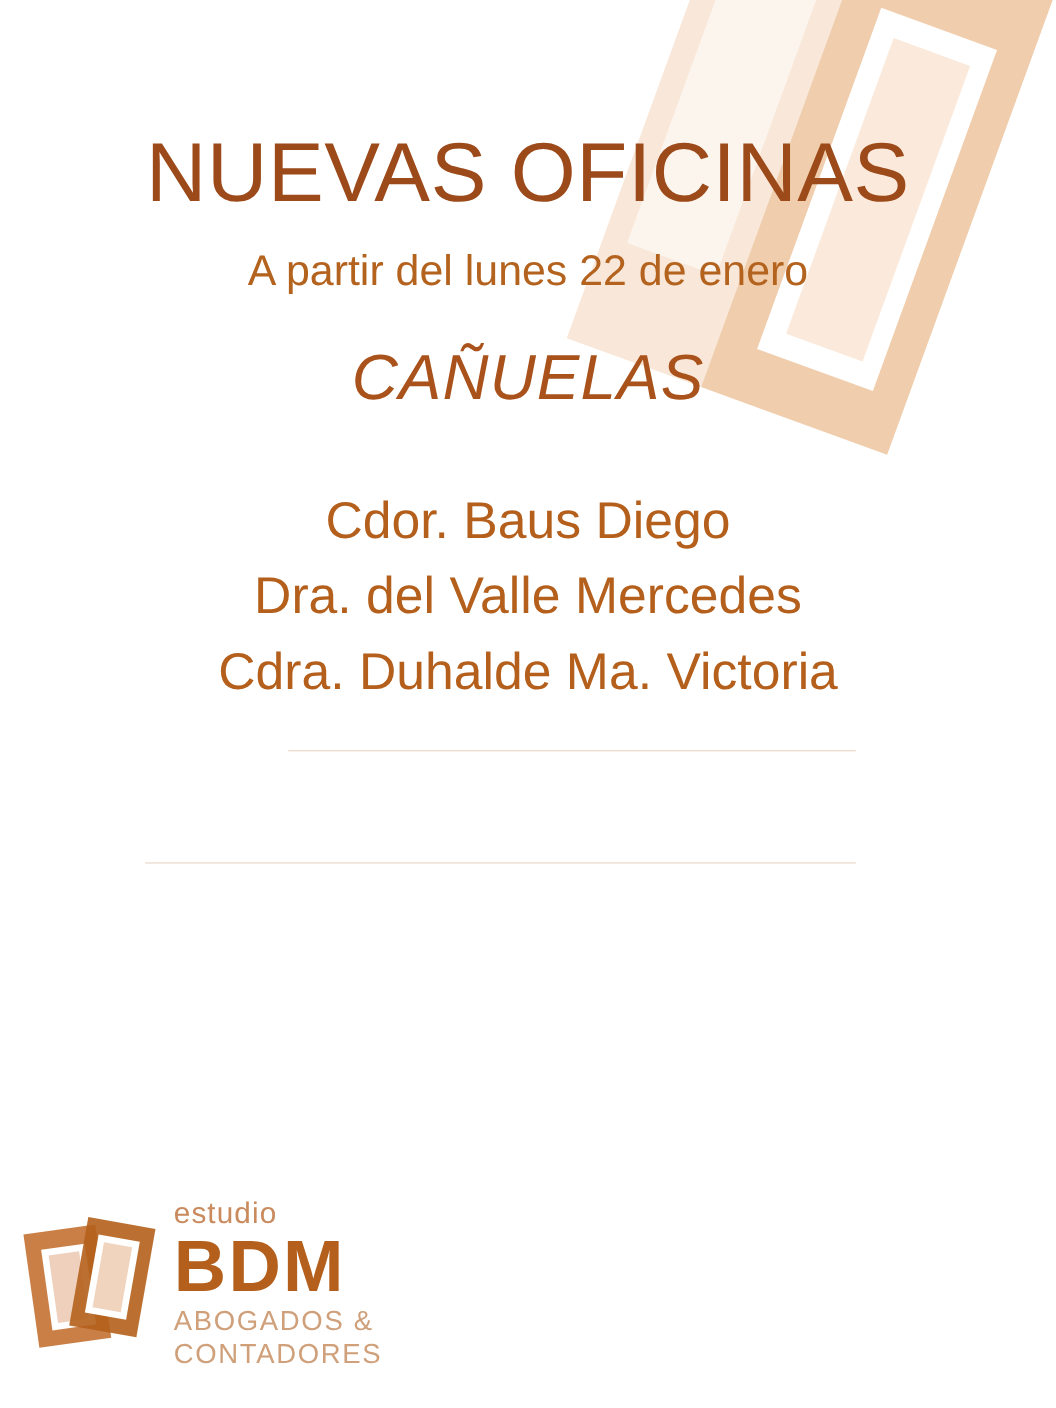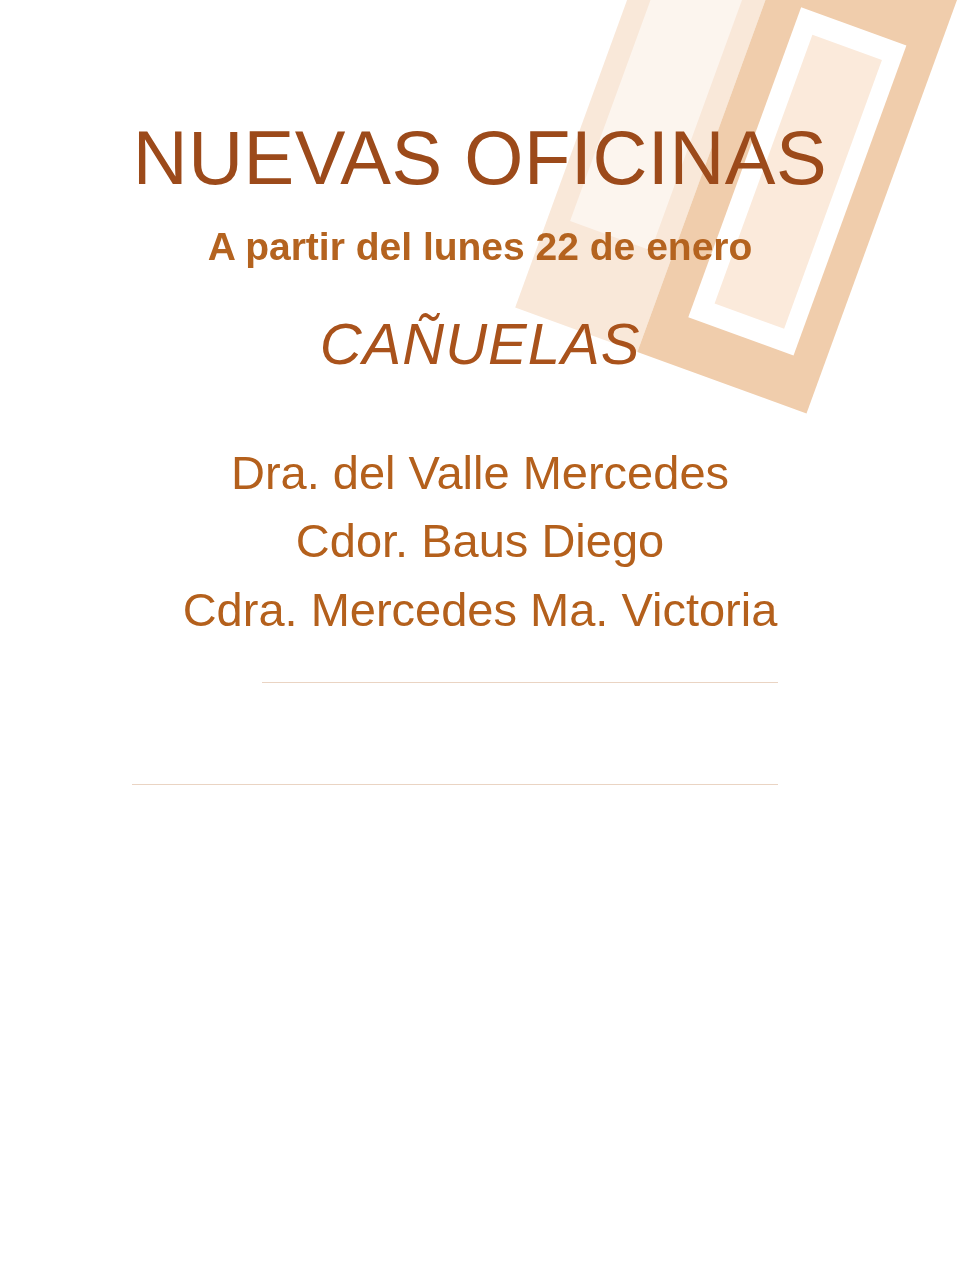--- a/index.html
+++ b/index.html
@@ -47,21 +47,21 @@
     line-height: 1.05;
     font-weight: 400;
     letter-spacing: 0.5px;
     color: #9c4a1a;
   }
   .subhead {
     margin: 0;
     padding-top: 26px;
     font-size: 39px;
     line-height: 1.2;
-    font-weight: 700;
+    font-weight: 400;
     color: #b4631f;
   }
   .address {
     margin: 0;
     padding-top: 44px;
     font-size: 58px;
     line-height: 1.15;
     font-weight: 400;
     color: #b4601c;
   }
@@ -158,20 +158,42 @@
 
   <div class="faint-rule r1"></div>
   <div class="faint-rule r2"></div>
 
   <div class="content">
     <h1 class="headline">NUEVAS OFICINAS</h1>
     <p class="subhead">A partir del lunes 22 de enero</p>
     <p class="city">CAÑUELAS</p>
 
     <div class="people">
+      <div class="person">Cdor. Baus Diego</div>
       <div class="person">Dra. del Valle Mercedes</div>
-      <div class="person">Cdor. Baus Diego</div>
-      <div class="person">Cdra. Mercedes Ma. Victoria</div>
+      <div class="person">Cdra. Duhalde Ma. Victoria</div>
     </div>
   </div>
 
+  <div class="logo">
+    <div class="logo-mark">
+      <svg width="132" height="140" viewBox="0 0 132 140" xmlns="http://www.w3.org/2000/svg">
+        <g transform="rotate(-8 66 70)">
+          <rect x="10" y="18" width="66" height="104" fill="#c97f45"></rect>
+          <rect x="24" y="34" width="40" height="74" fill="#ffffff"></rect>
+          <rect x="30" y="40" width="28" height="62" fill="#d9966a" opacity="0.45"></rect>
+        </g>
+        <g transform="rotate(10 66 70)">
+          <rect x="52" y="12" width="62" height="100" fill="#b4601c" opacity="0.9"></rect>
+          <rect x="64" y="26" width="38" height="72" fill="#ffffff"></rect>
+          <rect x="70" y="32" width="26" height="60" fill="#e2a97e" opacity="0.5"></rect>
+        </g>
+      </svg>
+    </div>
+    <div class="logo-text">
+      <div class="logo-estudio">estudio</div>
+      <div class="logo-bdm">BDM</div>
+      <div class="logo-sub1">ABOGADOS &amp;</div>
+      <div class="logo-sub2">CONTADORES</div>
+    </div>
+  </div>
 
 </div>
 
 </body></html>

